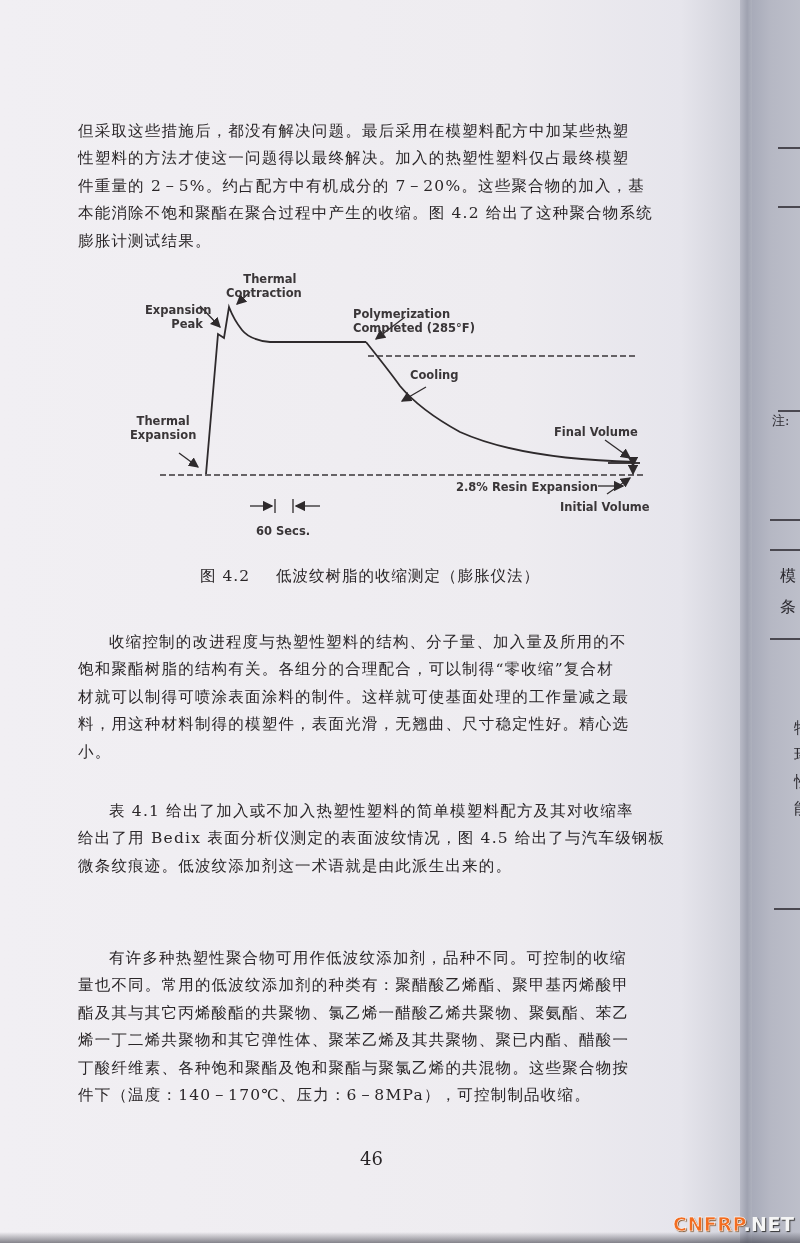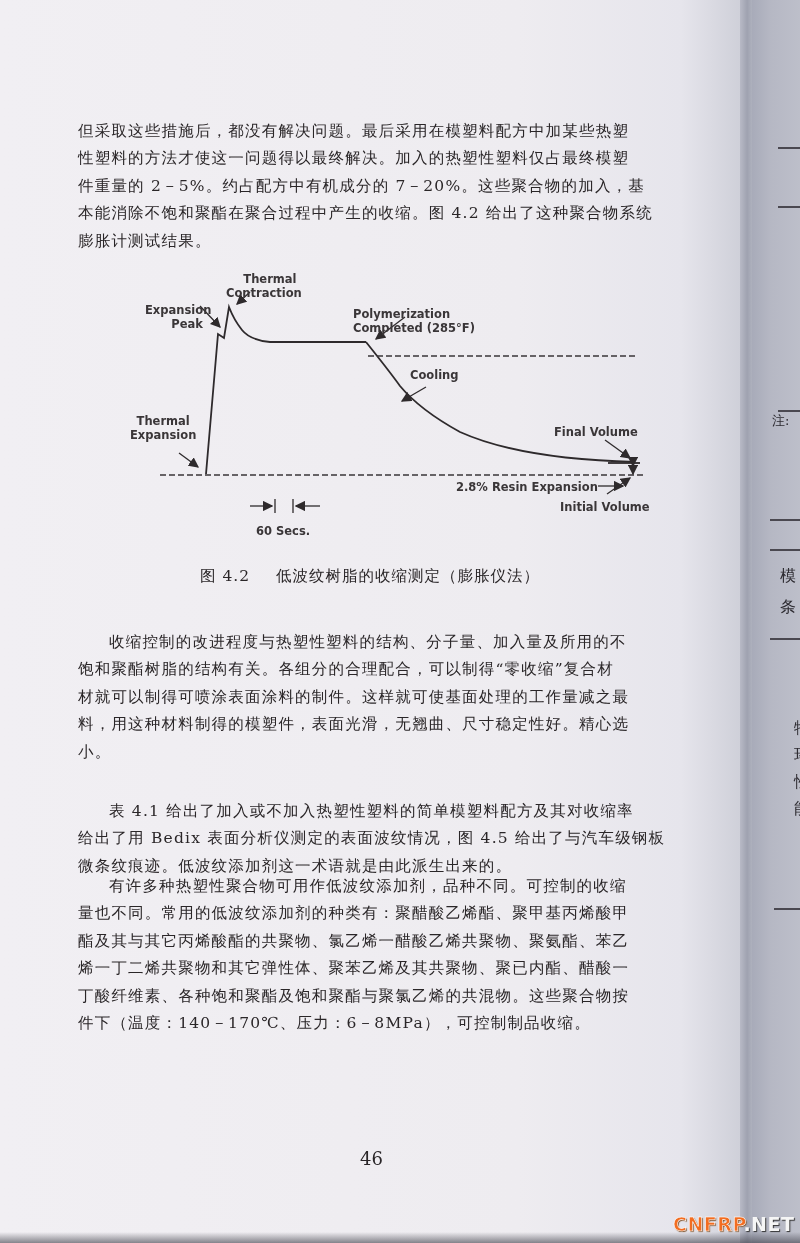--- a/index.html
+++ b/index.html
@@ -145,21 +145,21 @@
     <span class="line">料，用这种材料制得的模塑件，表面光滑，无翘曲、尺寸稳定性好。精心选</span>
     <span class="line">小。</span>
   </div>
 
   <div class="para" style="top:773px;margin-top:25px;">
     <span class="line indent">表 4.1 给出了加入或不加入热塑性塑料的简单模塑料配方及其对收缩率</span>
     <span class="line">给出了用 Bedix 表面分析仪测定的表面波纹情况，图 4.5 给出了与汽车级钢板</span>
     <span class="line">微条纹痕迹。低波纹添加剂这一术语就是由此派生出来的。</span>
   </div>
 
-  <div class="para" style="top:873px;">
+  <div class="para" style="top:945px;">
     <span class="line indent">有许多种热塑性聚合物可用作低波纹添加剂，品种不同。可控制的收缩</span>
     <span class="line">量也不同。常用的低波纹添加剂的种类有：聚醋酸乙烯酯、聚甲基丙烯酸甲</span>
     <span class="line">酯及其与其它丙烯酸酯的共聚物、氯乙烯一醋酸乙烯共聚物、聚氨酯、苯乙</span>
     <span class="line">烯一丁二烯共聚物和其它弹性体、聚苯乙烯及其共聚物、聚已内酯、醋酸一</span>
     <span class="line">丁酸纤维素、各种饱和聚酯及饱和聚酯与聚氯乙烯的共混物。这些聚合物按</span>
     <span class="line">件下（温度：140－170℃、压力：6－8MPa），可控制制品收缩。</span>
   </div>
 
   <div class="page-number">46</div>
 </div>

